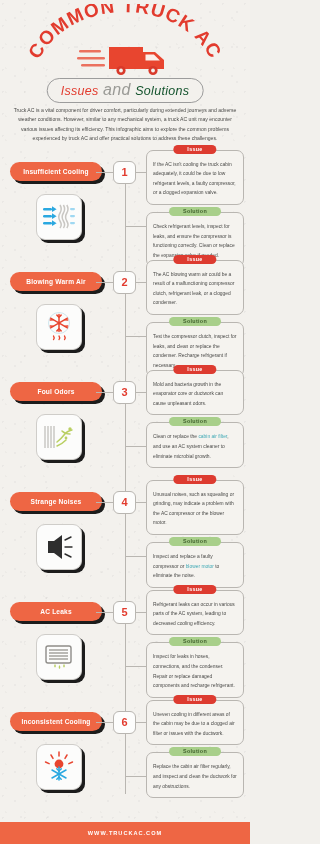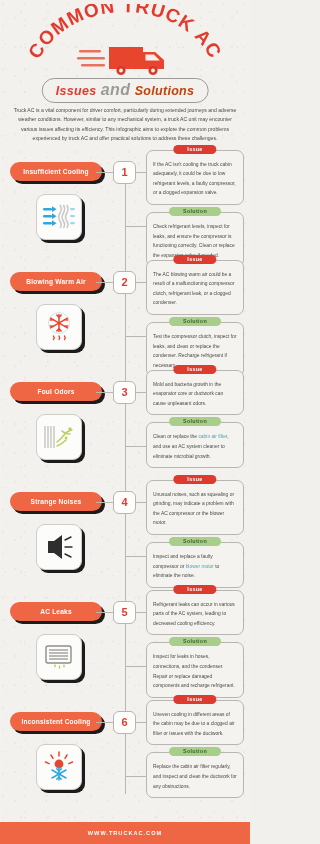--- a/index.html
+++ b/index.html
@@ -34,24 +34,24 @@
   }
   .subbanner {
     position: absolute; left: 50%; top: 78px;
     transform: translateX(-50%);
     border: 1.2px solid #9c9c9c;
     border-radius: 13px;
     padding: 2px 13px 3px;
     background: #f3f1ed;
     white-space: nowrap;
   }
-  .sb-word { font-size: 12.5px; font-weight: 700; font-style: italic; letter-spacing: .3px; }
+  .sb-word { font-size: 12.5px; font-weight: 400; font-style: italic; letter-spacing: .3px; }
   .sb-issues { color: #e23b2e; }
   .sb-and { color: #9a9a96; font-size: 16px; }
-  .sb-solutions { color: #c2410c; }
+  .sb-solutions { color: #14532d; }
 
   .intro {
     margin: 6px 12px 0;
     font-size: 5.1px;
     line-height: 1.85;
     color: #4a4a48;
     text-align: center;
   }
 
   

